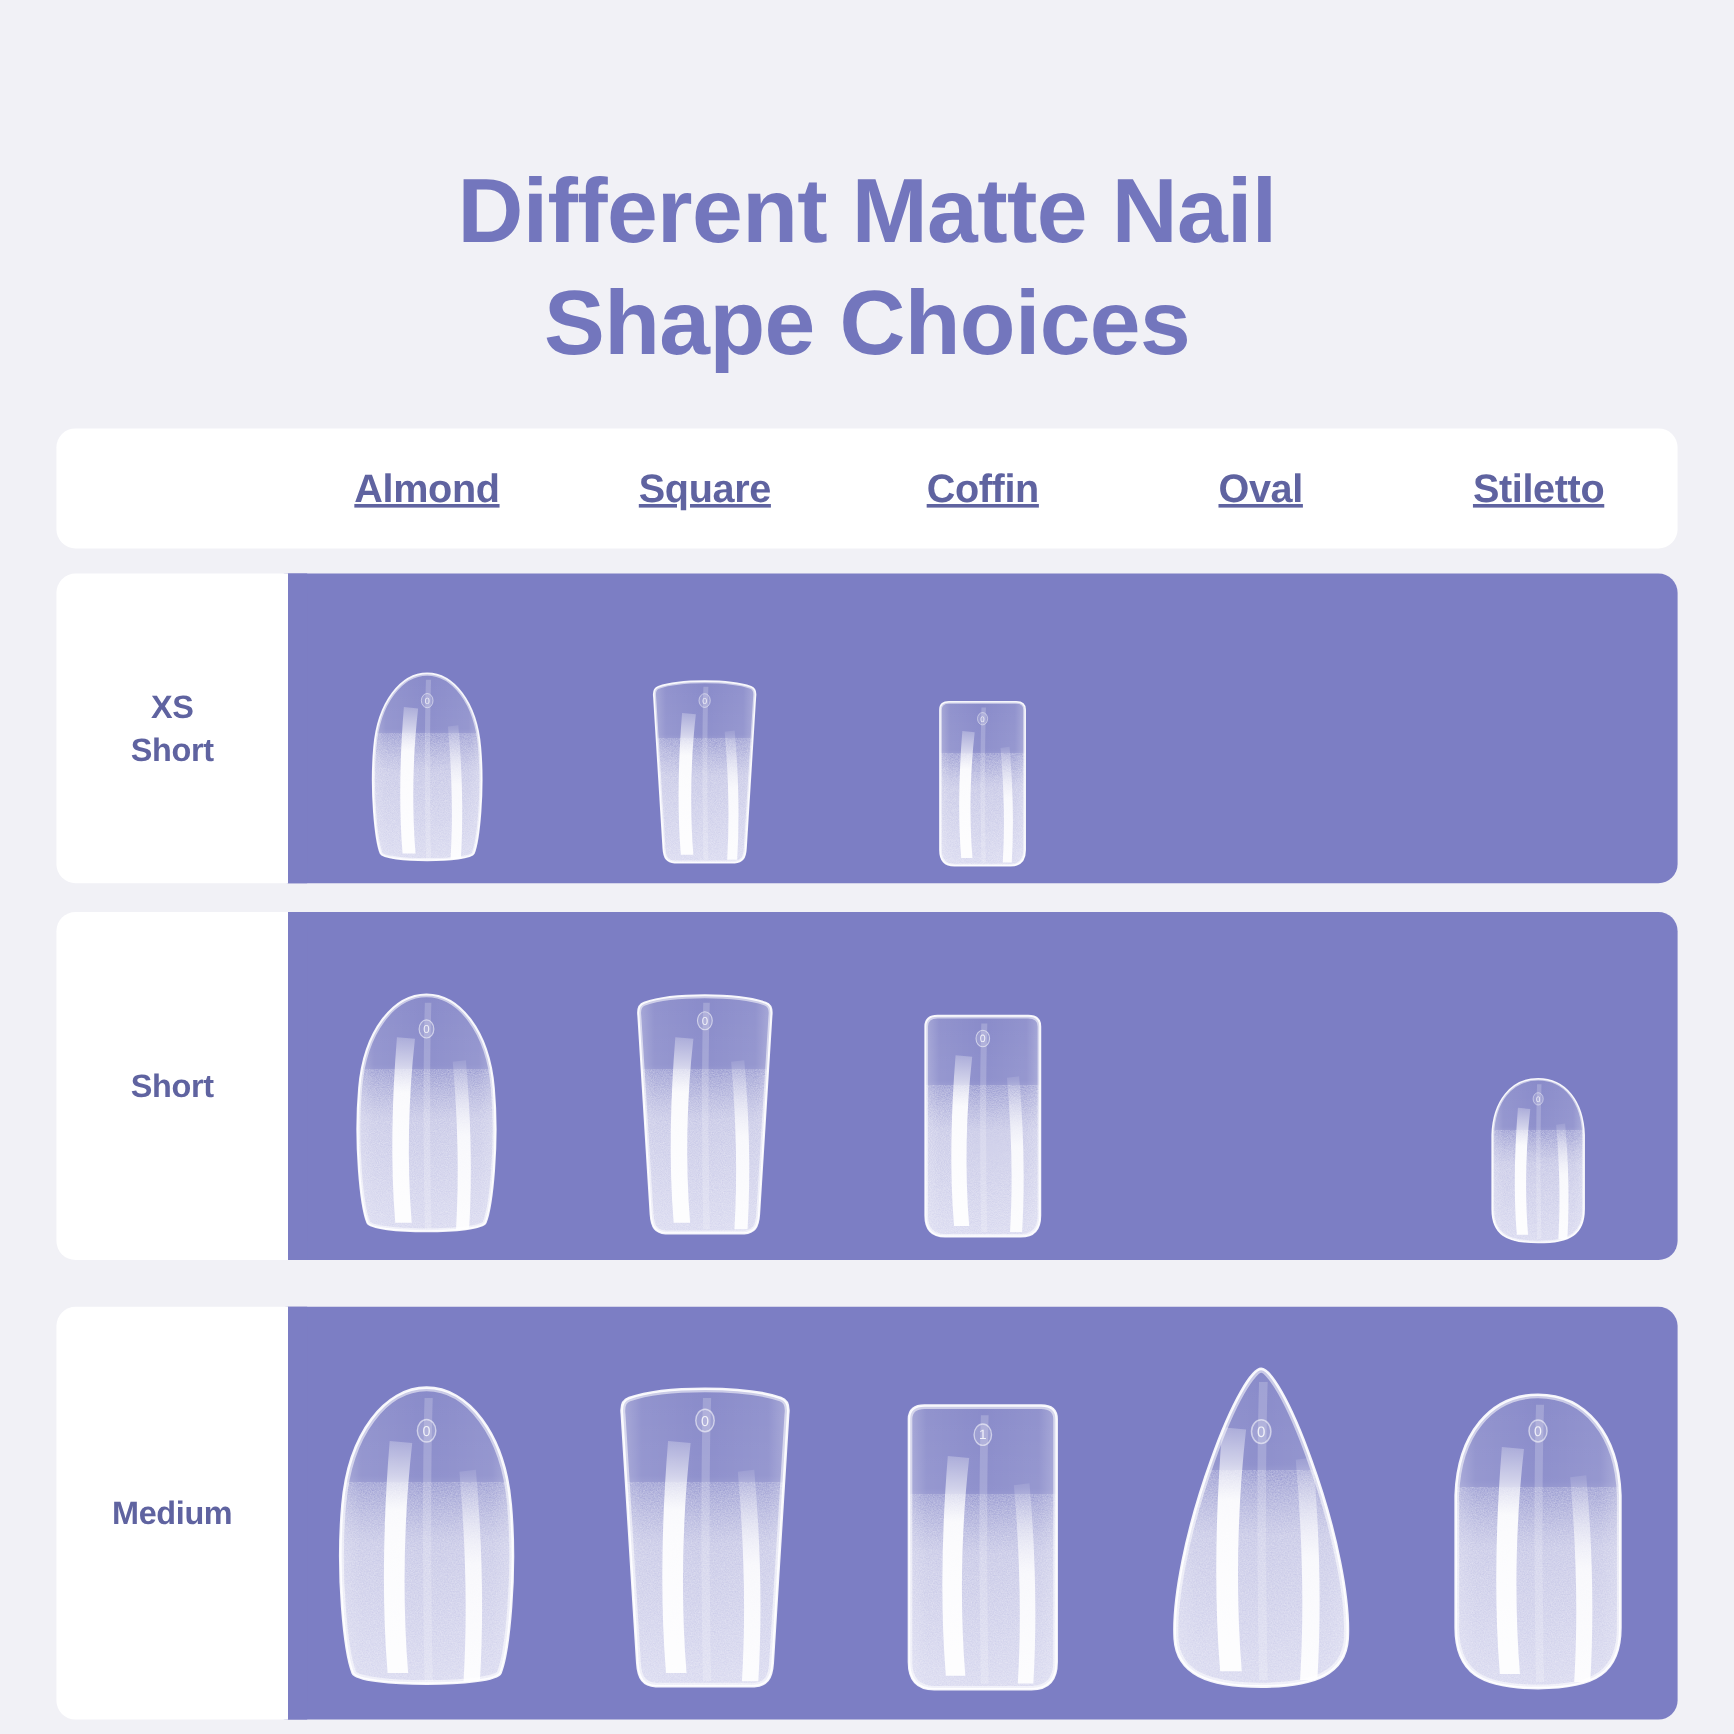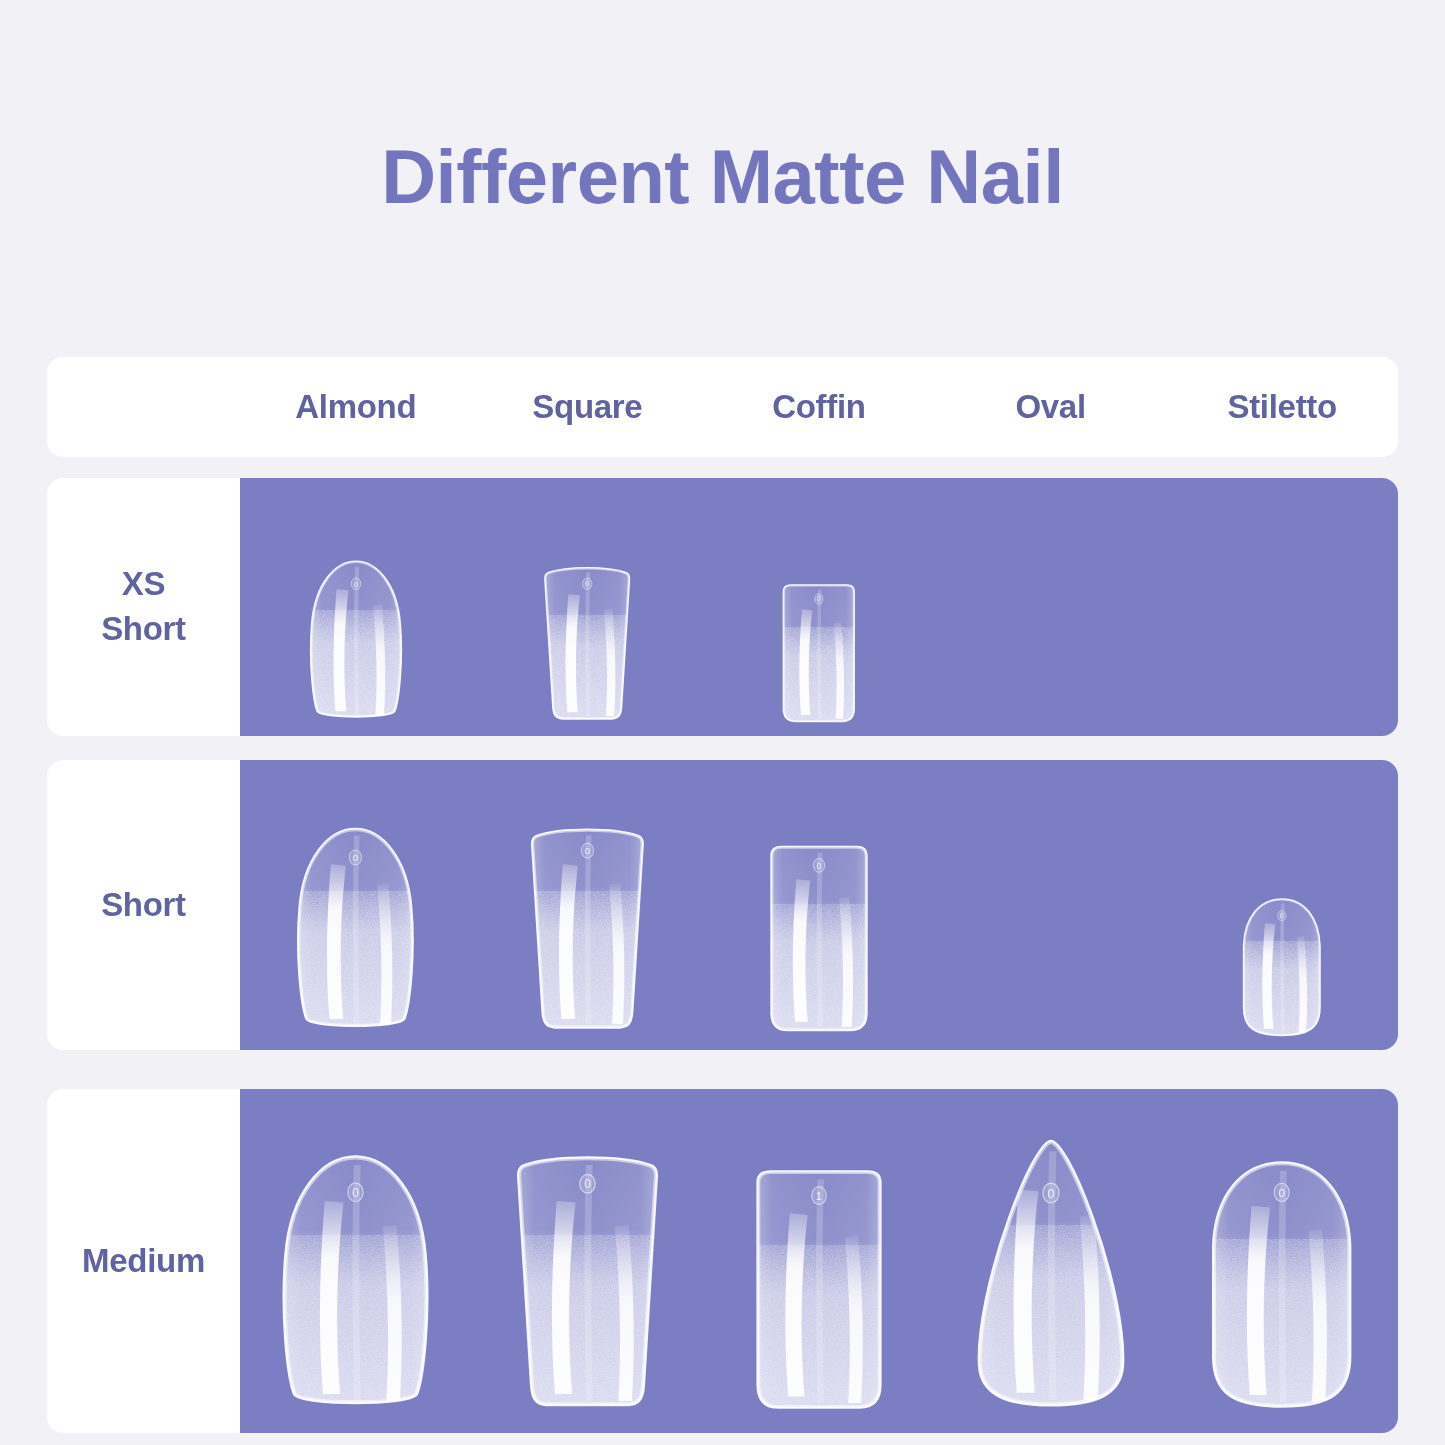--- a/index.html
+++ b/index.html
@@ -55,20 +55,21 @@
     display: flex;
     align-items: center;
   }
   .header-cell {
     flex: 1 1 0;
     text-align: center;
     color: #5f63a0;
     font-size: 33px;
     font-weight: 700;
     letter-spacing: -0.3px;
+    text-decoration: underline;
   }
 
   
   .row {
     position: absolute;
     left: 47px;
     width: 1351px;
   }
   .row-xs     { top: 443px;  height: 258px; }
   .row-short  { top: 725px;  height: 290px; }
@@ -82,21 +83,21 @@
     height: 100%;
     background: #ffffff;
     border-radius: 16px 0 0 16px;
     display: flex;
     align-items: center;
     justify-content: center;
     z-index: 3;
   }
   .row-label-text {
     color: #5f63a0;
-    font-size: 33px;
+    font-size: 27px;
     font-weight: 700;
     line-height: 1.35;
     text-align: center;
     letter-spacing: -0.3px;
     white-space: pre-line;
   }
 
   .row-panel {
     position: absolute;
     left: 193px;
@@ -138,20 +139,21 @@
   }
   .nail svg { display: block; overflow: visible; }
 </style>
 </head>
 <body>
 
 <div class="page">
 
   <div class="title-block">
     <div class="title-line">Different Matte Nail</div>
+    <div class="title-line">Shape Choices</div>
   </div>
 
   <div class="header-card">
     <div class="header-inner">
       <div class="header-cell">Almond</div>
       <div class="header-cell">Square</div>
       <div class="header-cell">Coffin</div>
       <div class="header-cell">Oval</div>
       <div class="header-cell">Stiletto</div>
     </div>

